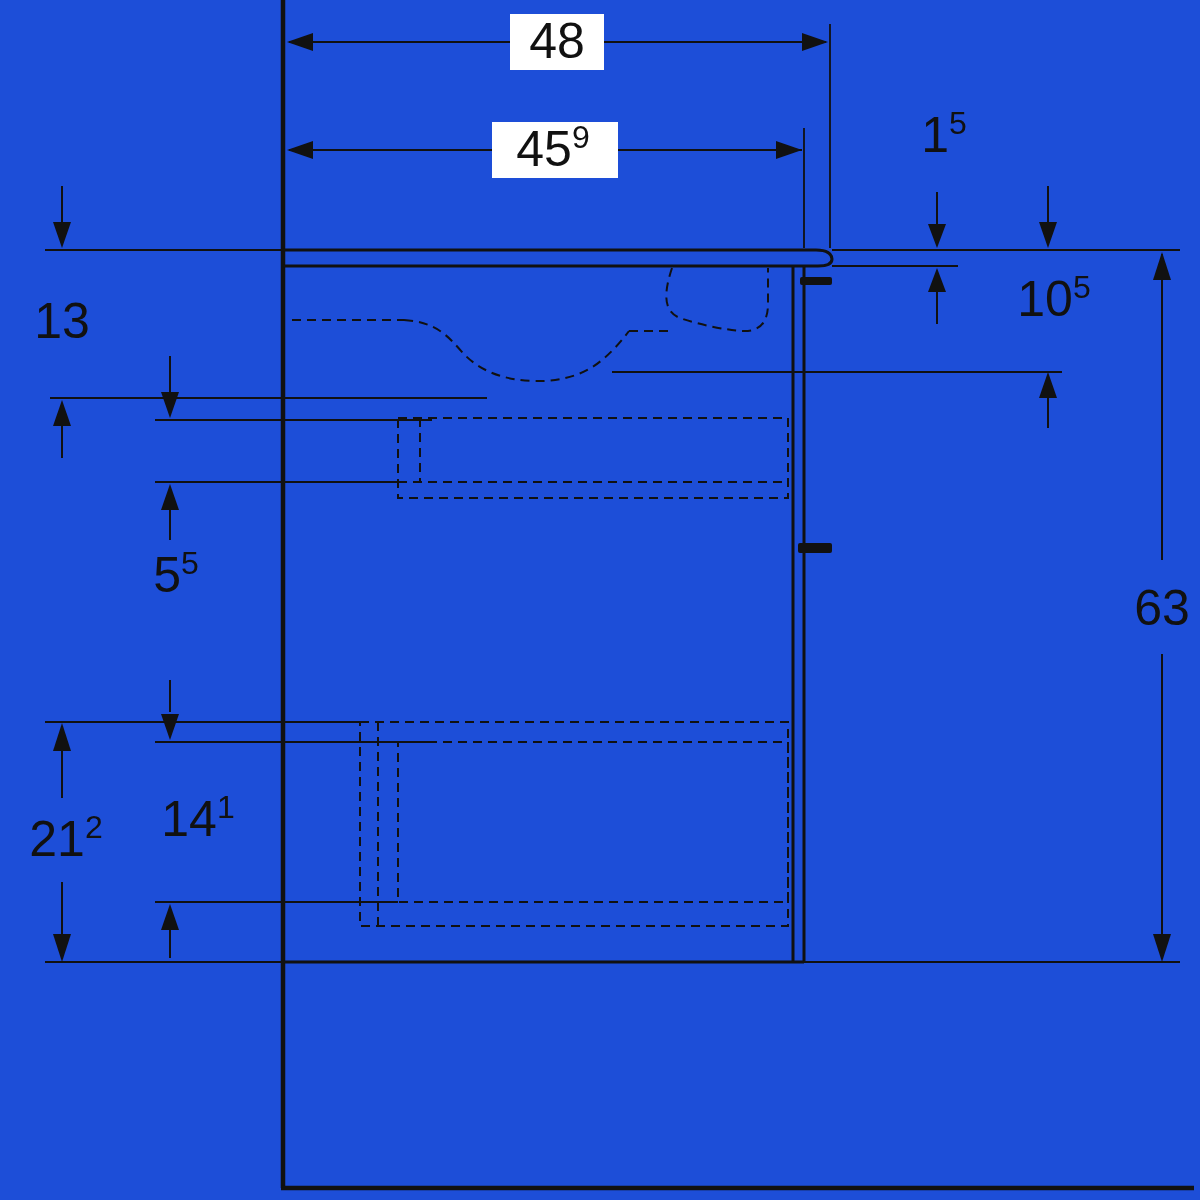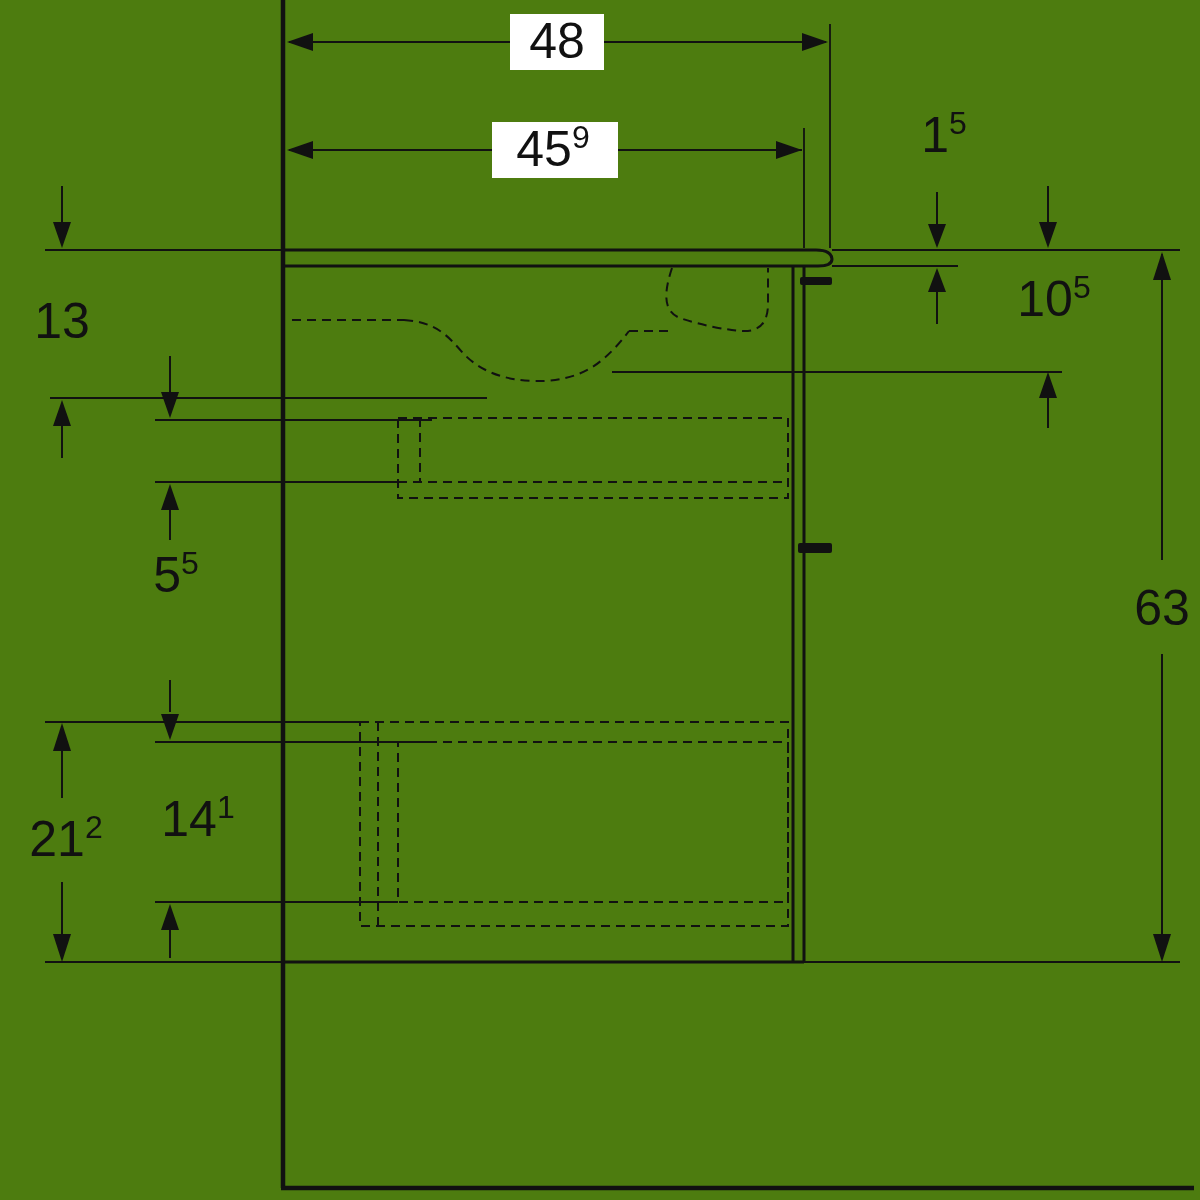--- a/index.html
+++ b/index.html
@@ -1,16 +1,16 @@
 <!DOCTYPE html>
 <html><head>
 <meta charset="utf-8">
 <style>
   html,body{margin:0;padding:0;background:#fff;}
-  .stage{width:1200px;height:1200px;position:relative;background:#4d7c0f;}
+  .stage{width:1200px;height:1200px;position:relative;background:#1d4ed8;}
   svg{display:block;}
   .solid{stroke:#111;stroke-width:3;fill:none;stroke-linecap:butt;}
   .heavy{stroke:#111;stroke-width:4.5;fill:none;}
   .thin{stroke:#111;stroke-width:1.8;fill:none;}
   .shaft{stroke:#111;stroke-width:2;fill:none;}
   .dashed{stroke:#111;stroke-width:2;fill:none;stroke-dasharray:9 6;}
   .head{fill:#111;stroke:none;}
   .dim-text{font-family:"Liberation Sans", sans-serif;font-size:50px;fill:#111;}
   .mask{fill:#fff;stroke:none;}
 </style>

